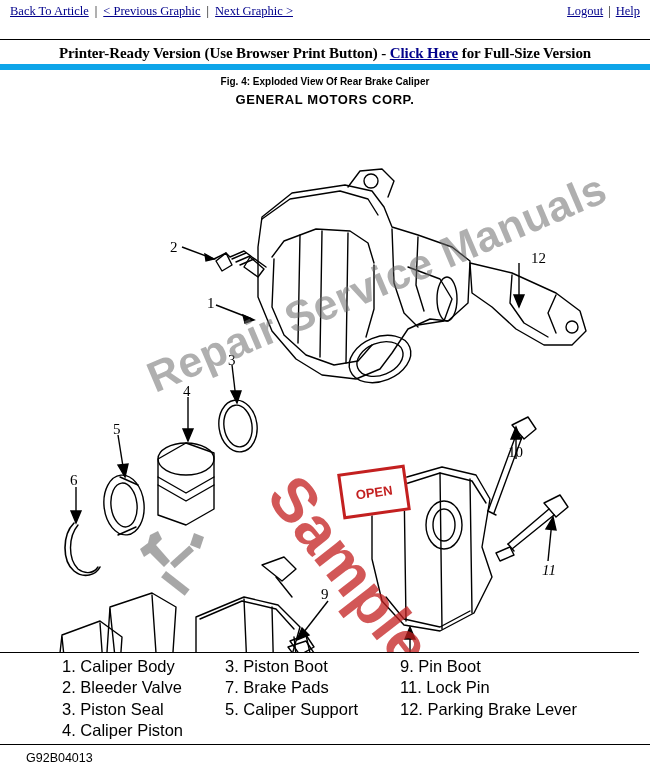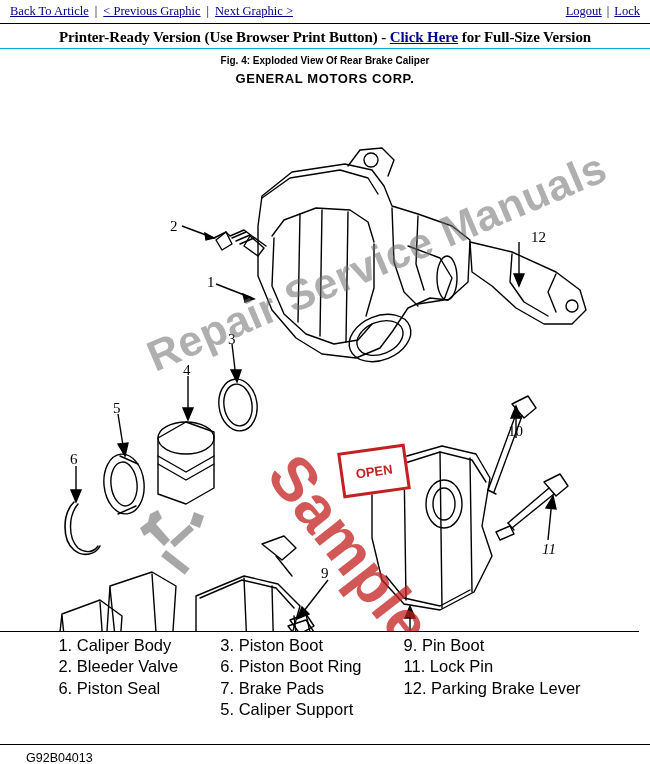--- a/index.html
+++ b/index.html
@@ -11,21 +11,21 @@
     width: 650px;
     height: 764px;
     font-family: "Liberation Serif", serif;
     color: #000;
     position: relative;
     overflow: hidden;
   }
 
   
   .navbar {
-    height: 24px;
+    height: 40px;
     box-sizing: border-box;
     padding: 4px 10px 16px 10px;
     font-family: "Liberation Serif", serif;
     font-size: 12.5px;
     display: flex;
     align-items: flex-start;
     justify-content: space-between;
     border-bottom: 1px solid #000;
   }
   .nav-left, .nav-right {
@@ -45,21 +45,21 @@
   }
   .nav-right .nav-sep { padding: 0 5px; }
 
   
   .printer-line {
     text-align: center;
     font-family: "Liberation Serif", serif;
     font-weight: bold;
     font-size: 15px;
     padding: 5px 0 2px 0;
-    border-bottom: 1px solid #0ea5e9;
+    border-bottom: 6px solid #0ea5e9;
     letter-spacing: -0.1px;
   }
   .printer-line .click-here {
     color: #00008B;
     text-decoration: underline;
     cursor: pointer;
   }
 
   
   .fig-caption {
@@ -201,21 +201,21 @@
   <div class="nav-left">
     <span class="nav-link">Back To Article</span>
     <span class="nav-sep">|</span>
     <span class="nav-link">&lt; Previous Graphic</span>
     <span class="nav-sep">|</span>
     <span class="nav-link">Next Graphic &gt;</span>
   </div>
   <div class="nav-right">
     <span class="nav-link">Logout</span>
     <span class="nav-sep">|</span>
-    <span class="nav-link">Lock</span>
+    <span class="nav-link">Help</span>
   </div>
 </div>
 
 <div class="printer-line">
   <span>Printer-Ready Version (Use Browser Print Button) - </span><span class="click-here">Click Here</span><span> for Full-Size Version</span>
 </div>
 
 <div class="fig-caption">Fig. 4: Exploded View Of Rear Brake Caliper</div>
 <div class="fig-company">GENERAL MOTORS CORP.</div>
 
@@ -392,25 +392,25 @@
 
   <div class="wm-open">
     <span>OPEN</span>
   </div>
 </div>
 
 <div class="legend">
   <div class="legend-col">
     <div class="legend-item">1. Caliper Body</div>
     <div class="legend-item">2. Bleeder Valve</div>
-    <div class="legend-item">6. Piston Seal</div>
+    <div class="legend-item">3. Piston Seal</div>
+    <div class="legend-item">4. Caliper Piston</div>
   </div>
   <div class="legend-col">
     <div class="legend-item">3. Piston Boot</div>
-    <div class="legend-item">6. Piston Boot Ring</div>
     <div class="legend-item">7. Brake Pads</div>
     <div class="legend-item">5. Caliper Support</div>
   </div>
   <div class="legend-col right">
     <div class="legend-item">9. Pin Boot</div>
     <div class="legend-item">11. Lock Pin</div>
     <div class="legend-item">12. Parking Brake Lever</div>
   </div>
 </div>
 

